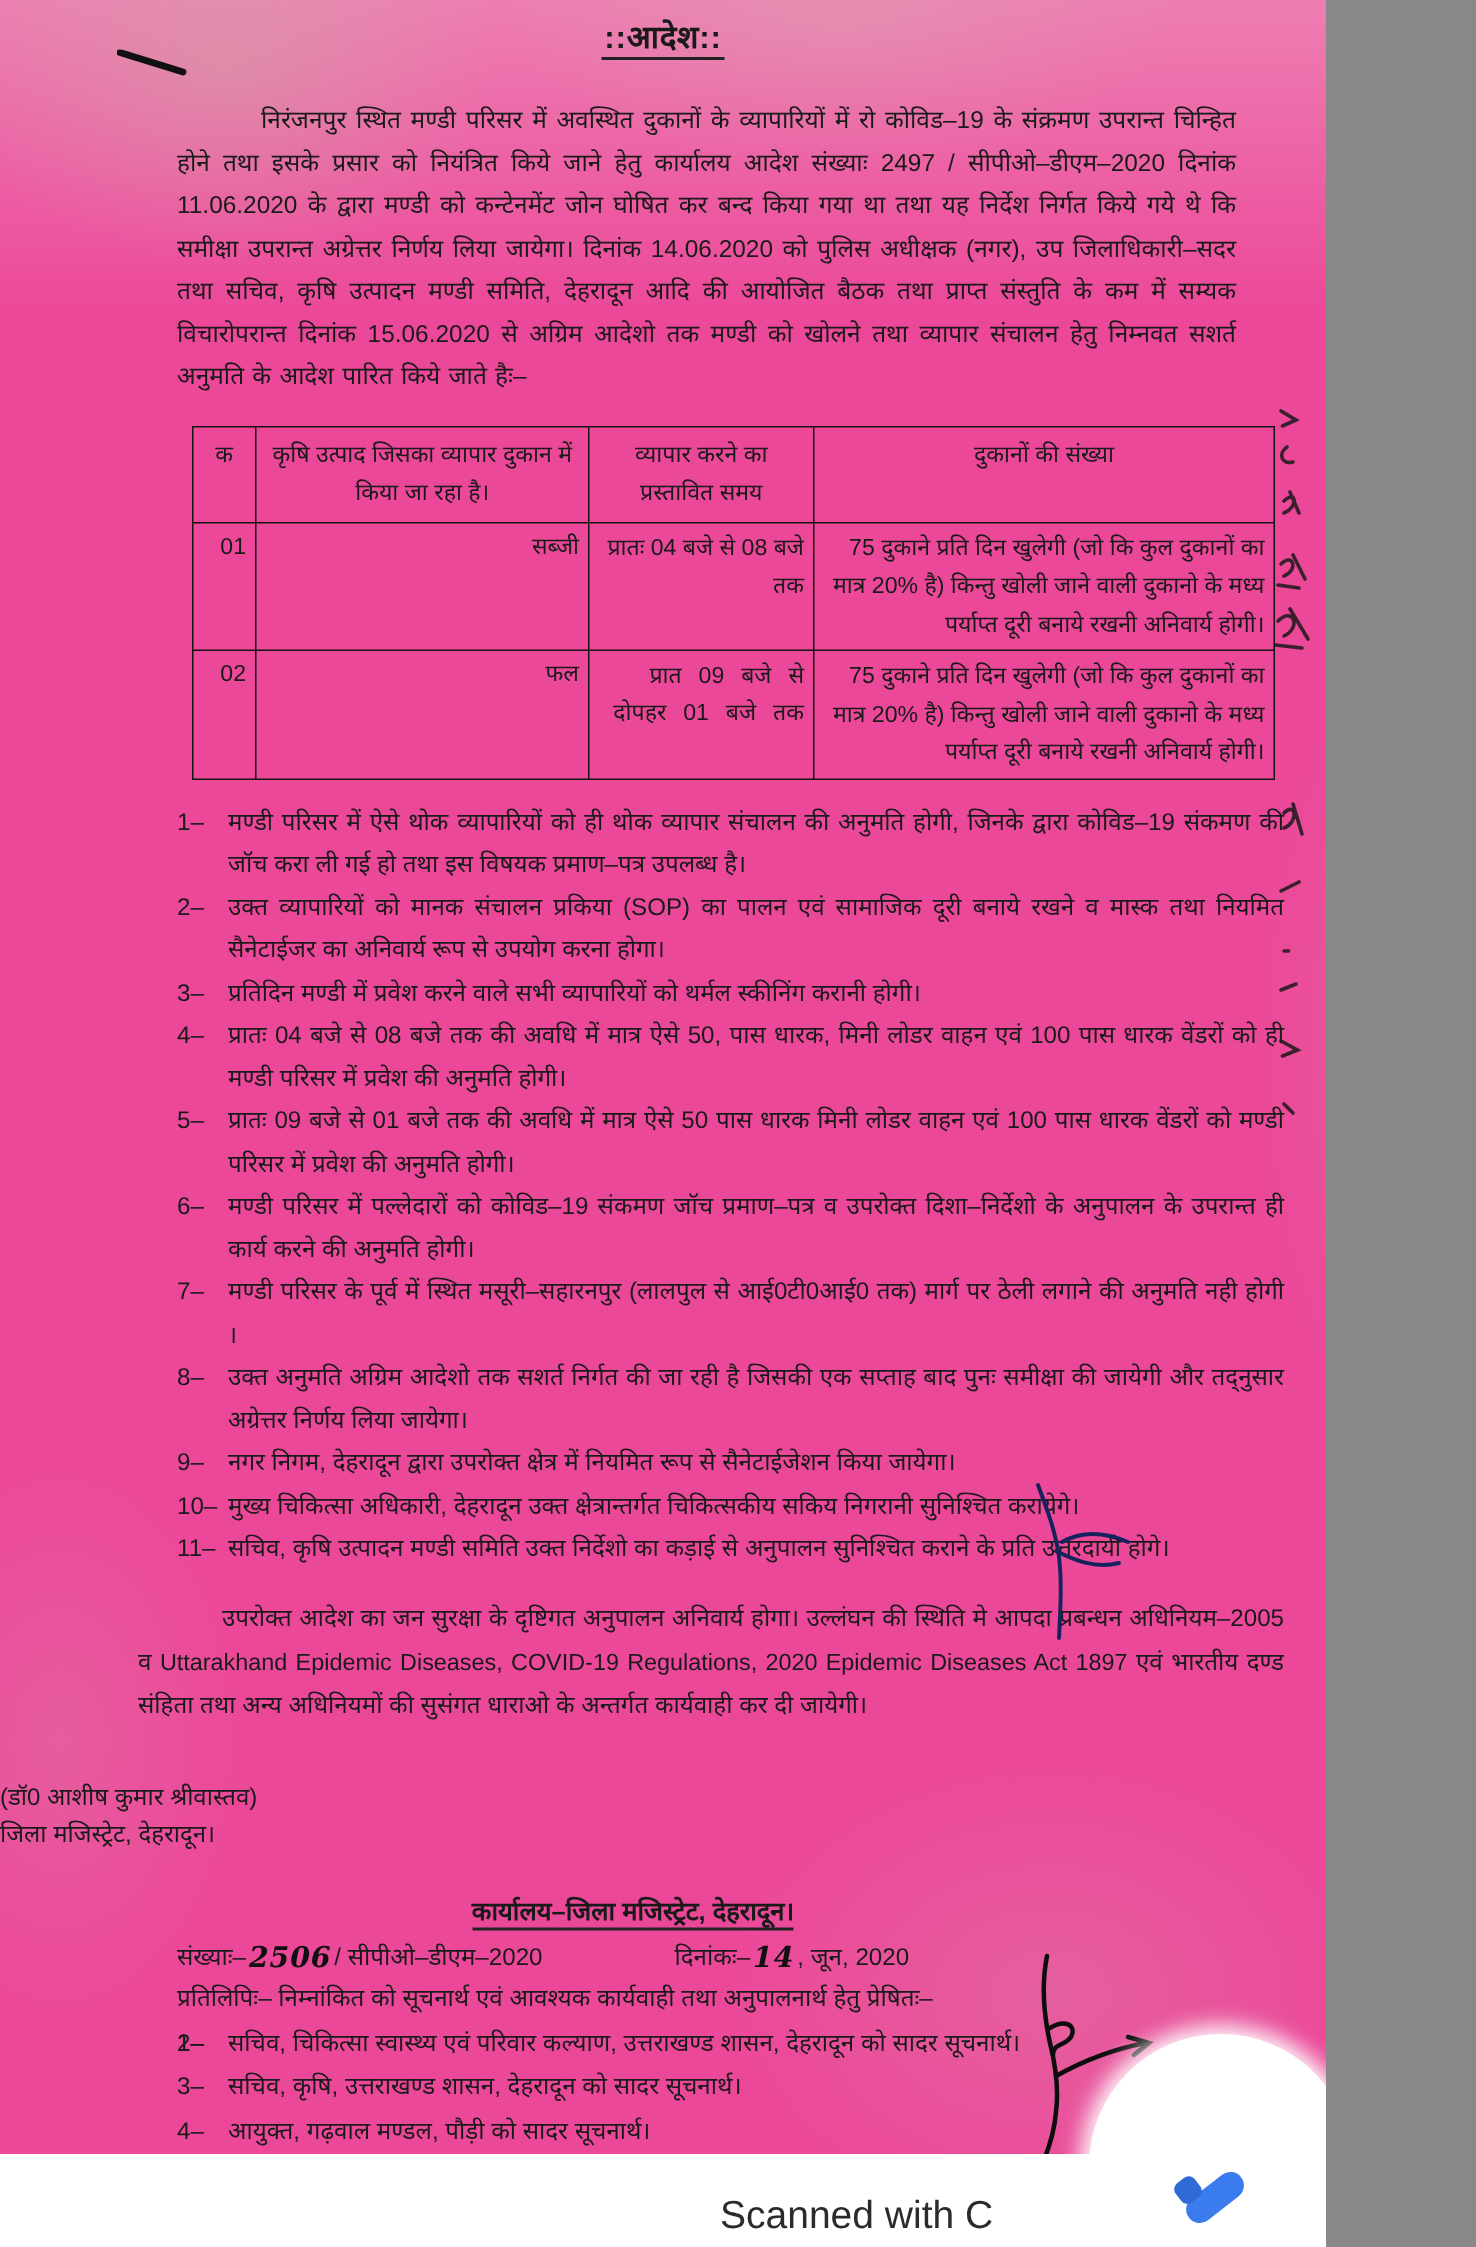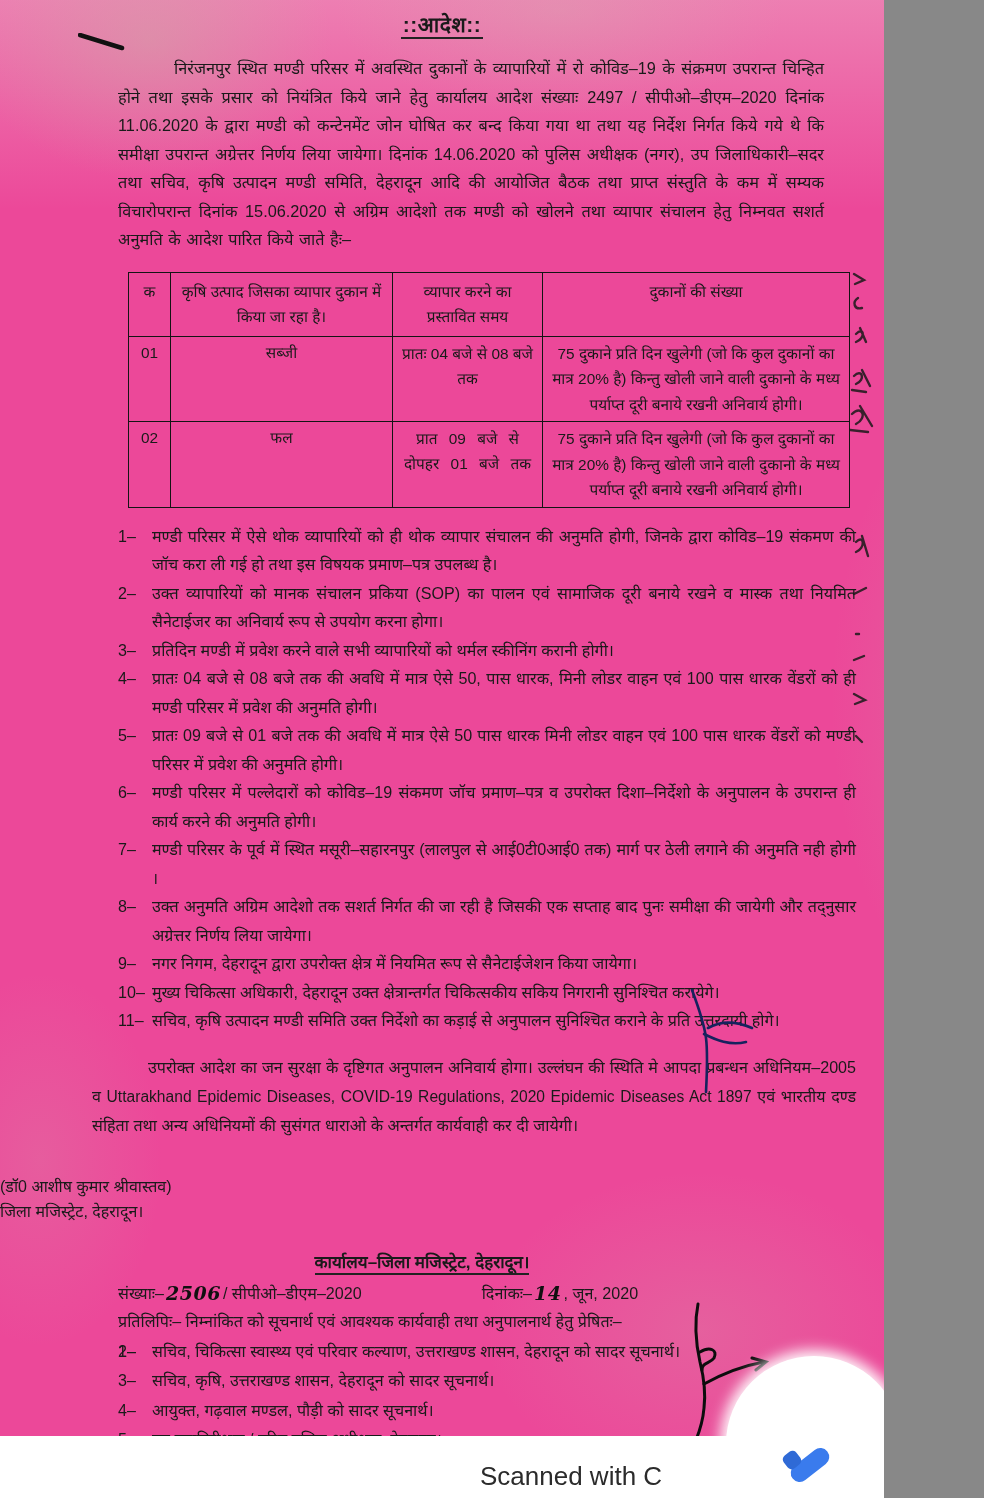--- a/index.html
+++ b/index.html
@@ -28,42 +28,42 @@
 
   .title{
     text-align:center;
     font-size:21px;font-weight:700;
     letter-spacing:.5px;
     padding-top:10px;
   }
   .title span{border-bottom:2px solid #222;padding:0 2px 1px 2px;}
 
   .body-para{
-    margin:16px 60px 0 118px;
+    margin:28px 60px 0 118px;
     font-size:16.3px;
     line-height:28.5px;
     text-align:justify;
     text-indent:56px;
     word-spacing:1px;
   }
 
   table.grid{
     margin:18px 0 0 128px;
     border-collapse:collapse;
     width:722px;
     table-layout:fixed;
     font-size:15.4px;
     line-height:23px;
   }
   table.grid td,table.grid th{
     border:1px solid #141414;
     padding:4px 6px;
     vertical-align:top;
     font-weight:400;
-    text-align:center;
+    text-align:right;
   }
   table.grid thead th{
     text-align:center;
     padding:6px 6px 7px 6px;
     line-height:25px;
   }
   .col-sn{width:42px;}
   .col-prod{width:222px;}
   .col-time{width:150px;}
   .cell-sn{text-align:left;}
@@ -113,21 +113,21 @@
   }
   .office-head span{border-bottom:2px solid #222;padding-bottom:1px;}
 
   .numline{
     margin:8px 40px 0 118px;
     font-size:16.1px;
     display:flex;
     align-items:baseline;
   }
   .numline .left{flex:0 0 auto;}
-  .numline .right{margin-left:120px;}
+  .numline .right{margin-left:88px;}
   .hand{
     font-family:"DejaVu Serif",serif;
     font-style:italic;
     font-weight:700;
     font-size:19px;
     color:#101010;
     letter-spacing:.5px;
     padding:0 2px;
     position:relative;top:1px;
   }

